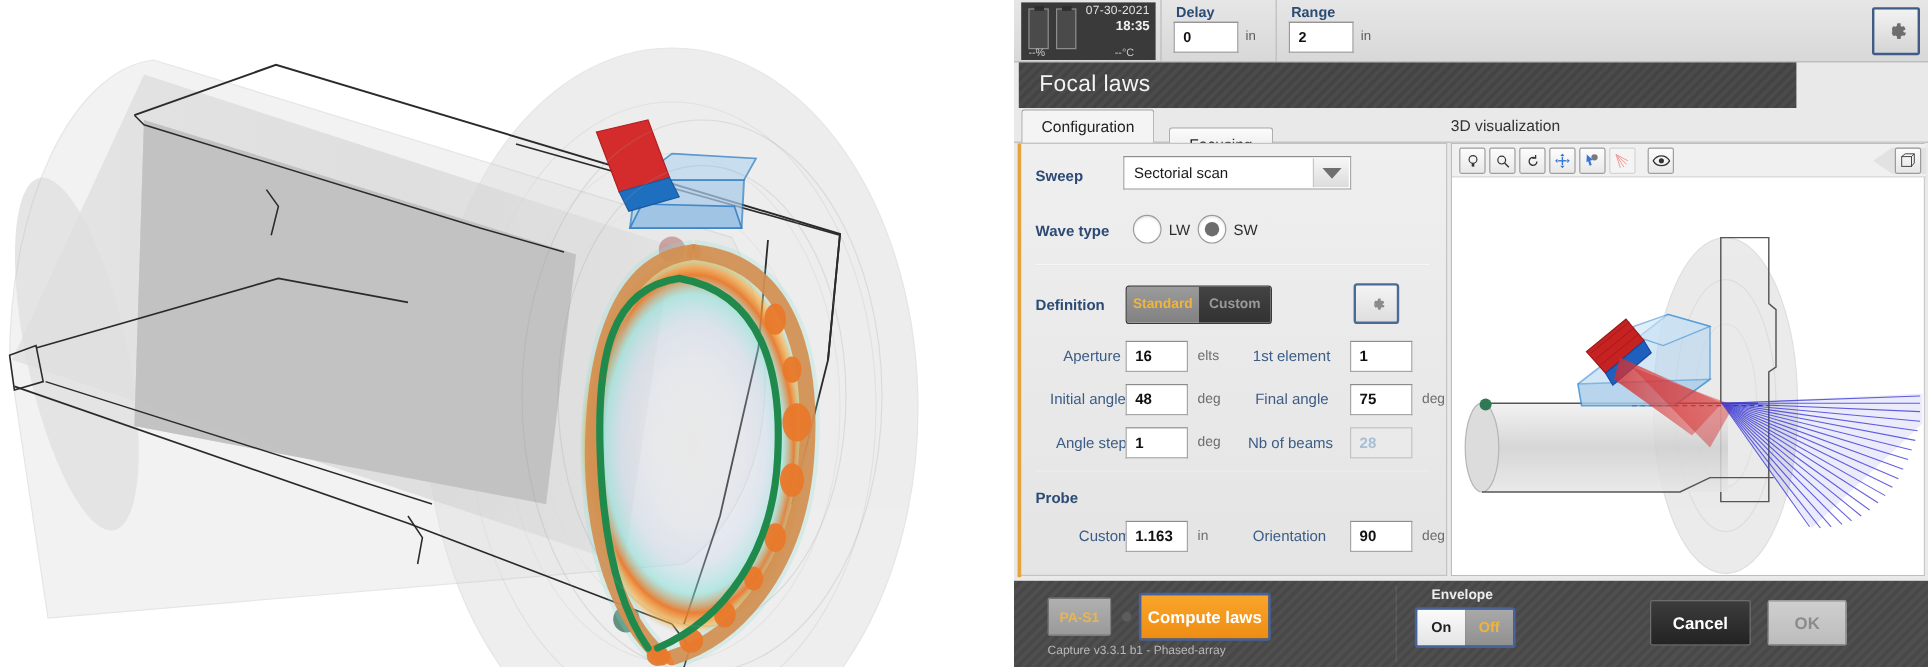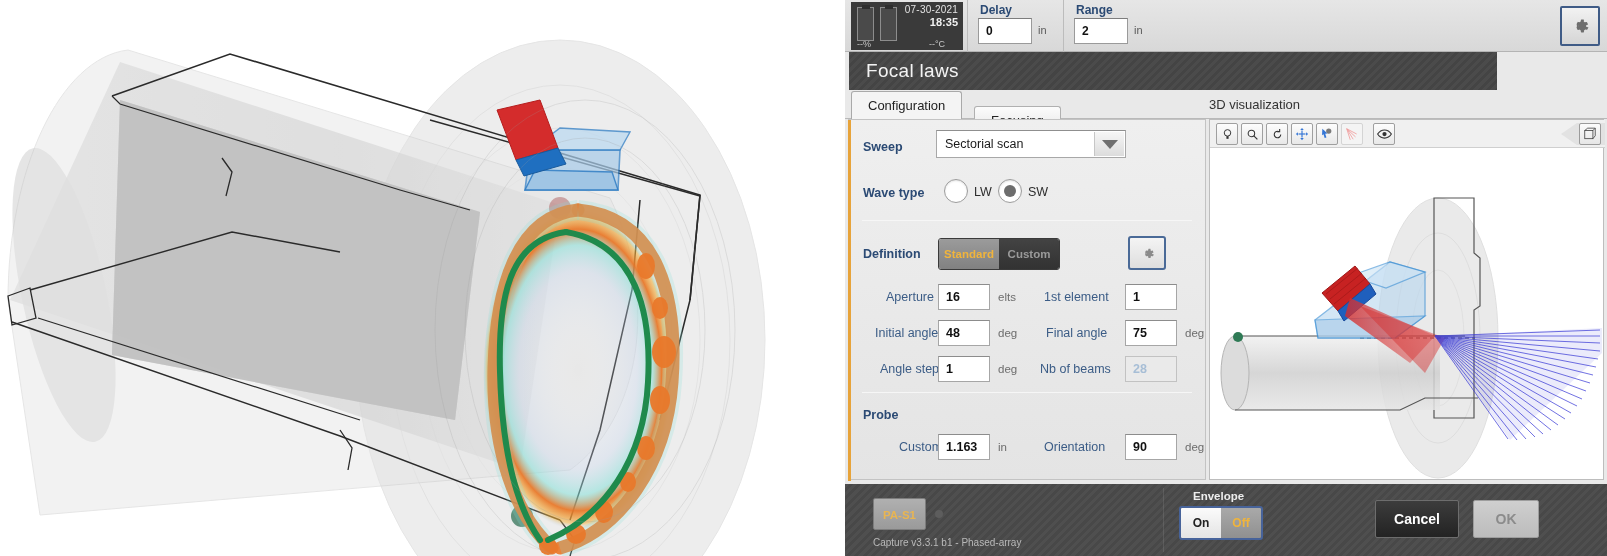--- a/index.html
+++ b/index.html
@@ -519,20 +519,21 @@
             <line x1="225" y1="188" x2="298" y2="291"></line>
           </g>
           <path d="M 225,188 L 392,180 L 392,205 L 300,292 Z" fill="#3a3ad6" opacity="0.10"></path>
         </svg>
       </div>
     </div>
 
     <div class="botbar">
       <div class="pas1">PA-S1</div>
       <div class="dot-ind"></div>
+      <div class="compute">Compute laws</div>
       <div class="caption">Capture v3.3.1 b1 - Phased-array</div>
 
       <div class="envlbl">Envelope</div>
       <div class="envseg">
         <div class="sel">On</div>
         <div class="unsel">Off</div>
       </div>
 
       <div class="botdiv"></div>
       <div class="cancel">Cancel</div>

